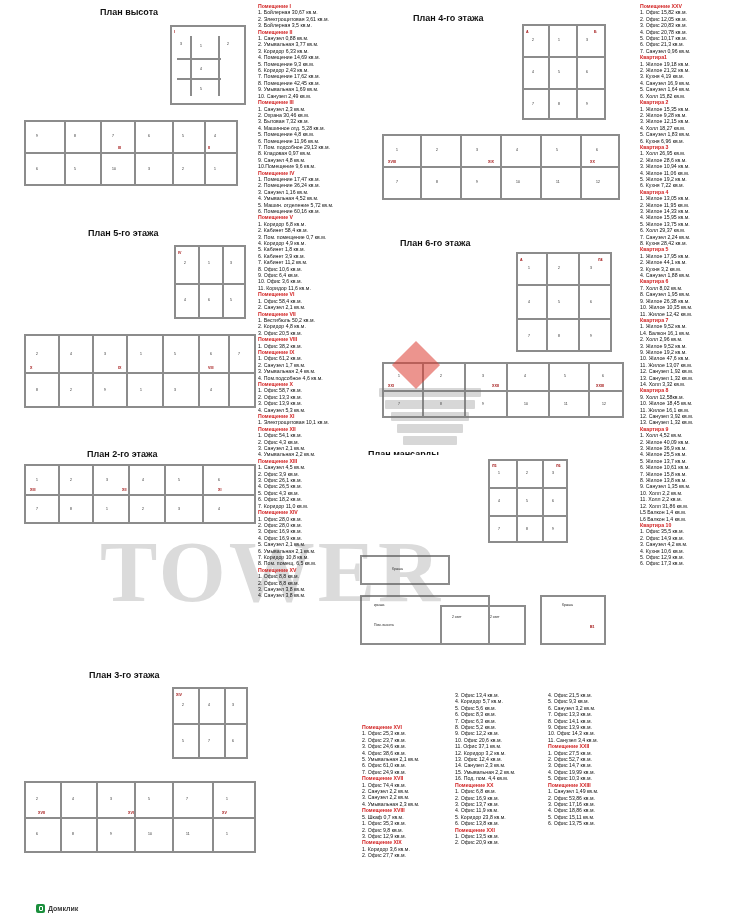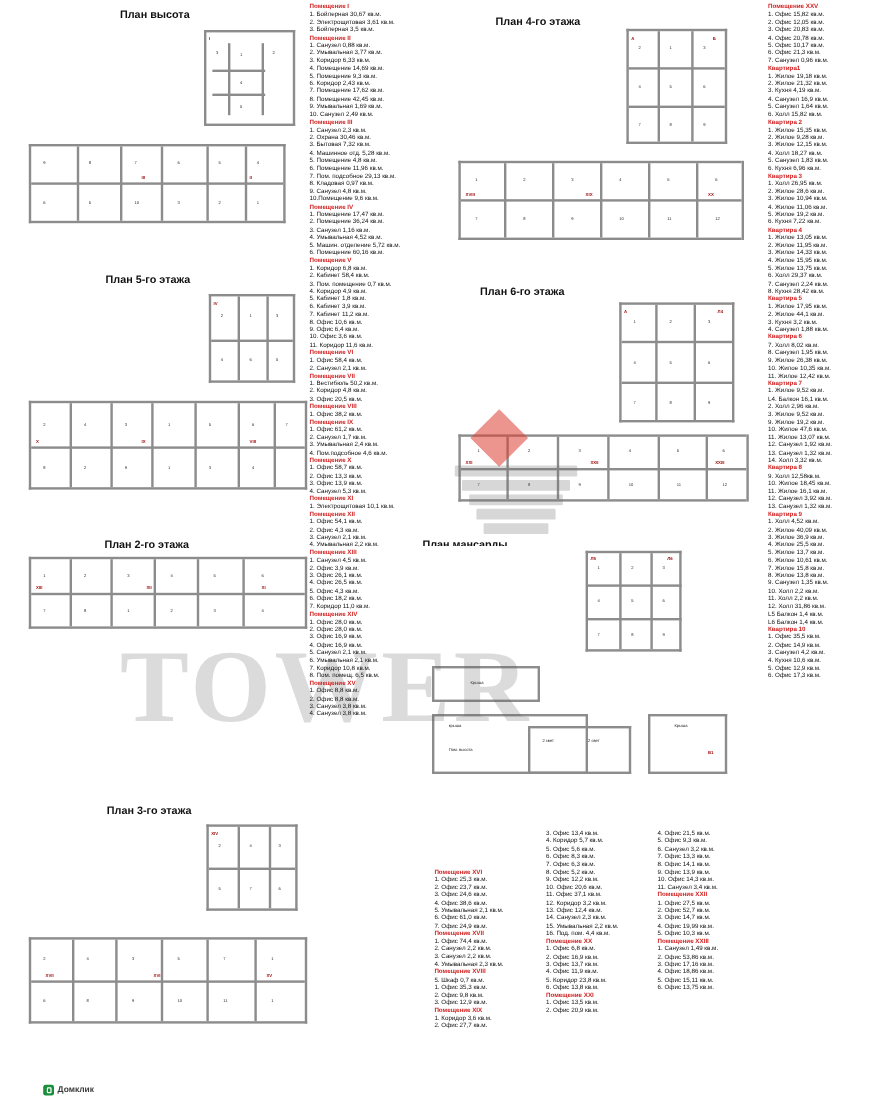--- a/index.html
+++ b/index.html
@@ -82,21 +82,21 @@
 </head>
 <body>
 
 <div class="sheet">
 
   <div class="plan-title" style="left:100px;top:7px">План высота</div>
   <div class="plan-title" style="left:413px;top:13px">План 4-го этажа</div>
   <div class="plan-title" style="left:88px;top:228px">План 5-го этажа</div>
   <div class="plan-title" style="left:400px;top:238px">План 6-го этажа</div>
   <div class="plan-title" style="left:87px;top:449px">План 2-го этажа</div>
-  <div class="plan-title" style="left:352px;top:449px">План мансарды</div>
+  <div class="plan-title" style="left:368px;top:449px">План мансарды</div>
   <div class="plan-title" style="left:89px;top:670px">План 3-го этажа</div>
 
   <div class="plan" style="left:22px;top:22px;width:222px;height:195px;border:none;">
     <div class="w" style="left:148px;top:3px;width:76px;height:2px;"></div>
     <div class="w" style="left:148px;top:3px;width:2px;height:80px;"></div>
     <div class="w" style="left:222px;top:3px;width:2px;height:80px;"></div>
     <div class="w" style="left:148px;top:81px;width:76px;height:2px;"></div>
     <div class="w" style="left:168px;top:14px;width:2px;height:60px;"></div>
     <div class="w" style="left:196px;top:14px;width:2px;height:60px;"></div>
     <div class="w" style="left:155px;top:36px;width:44px;height:1.5px;"></div>

